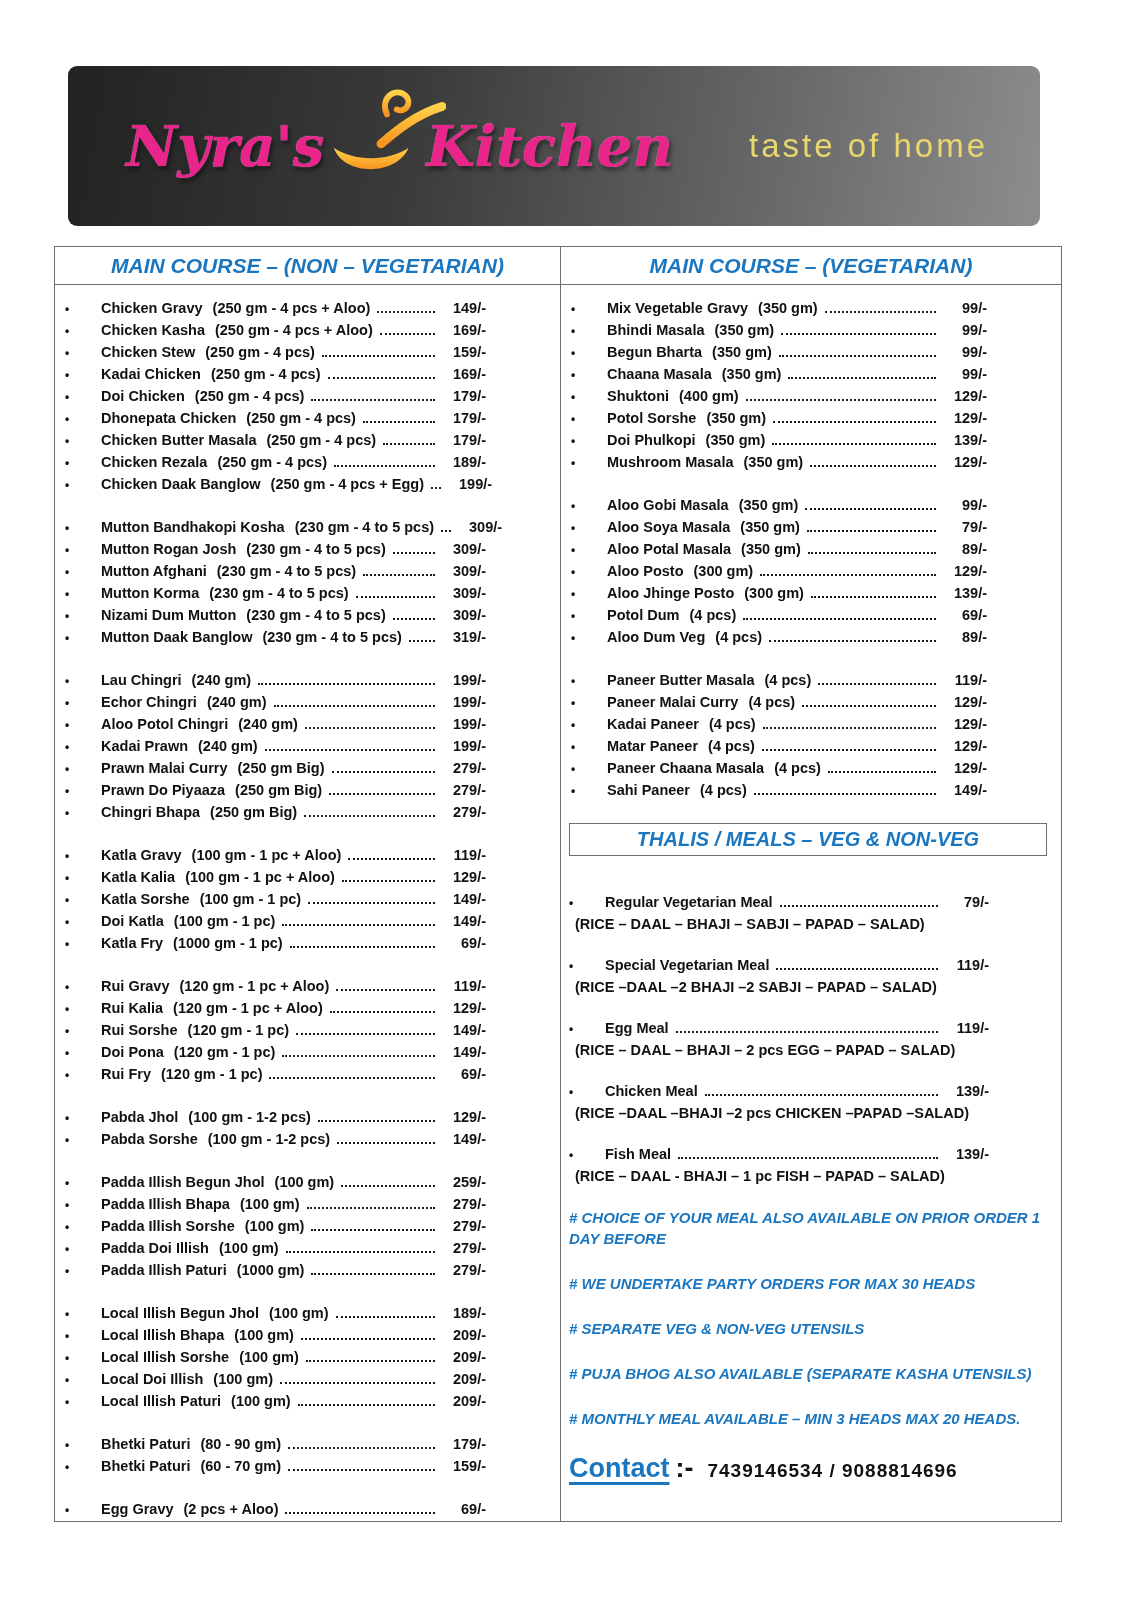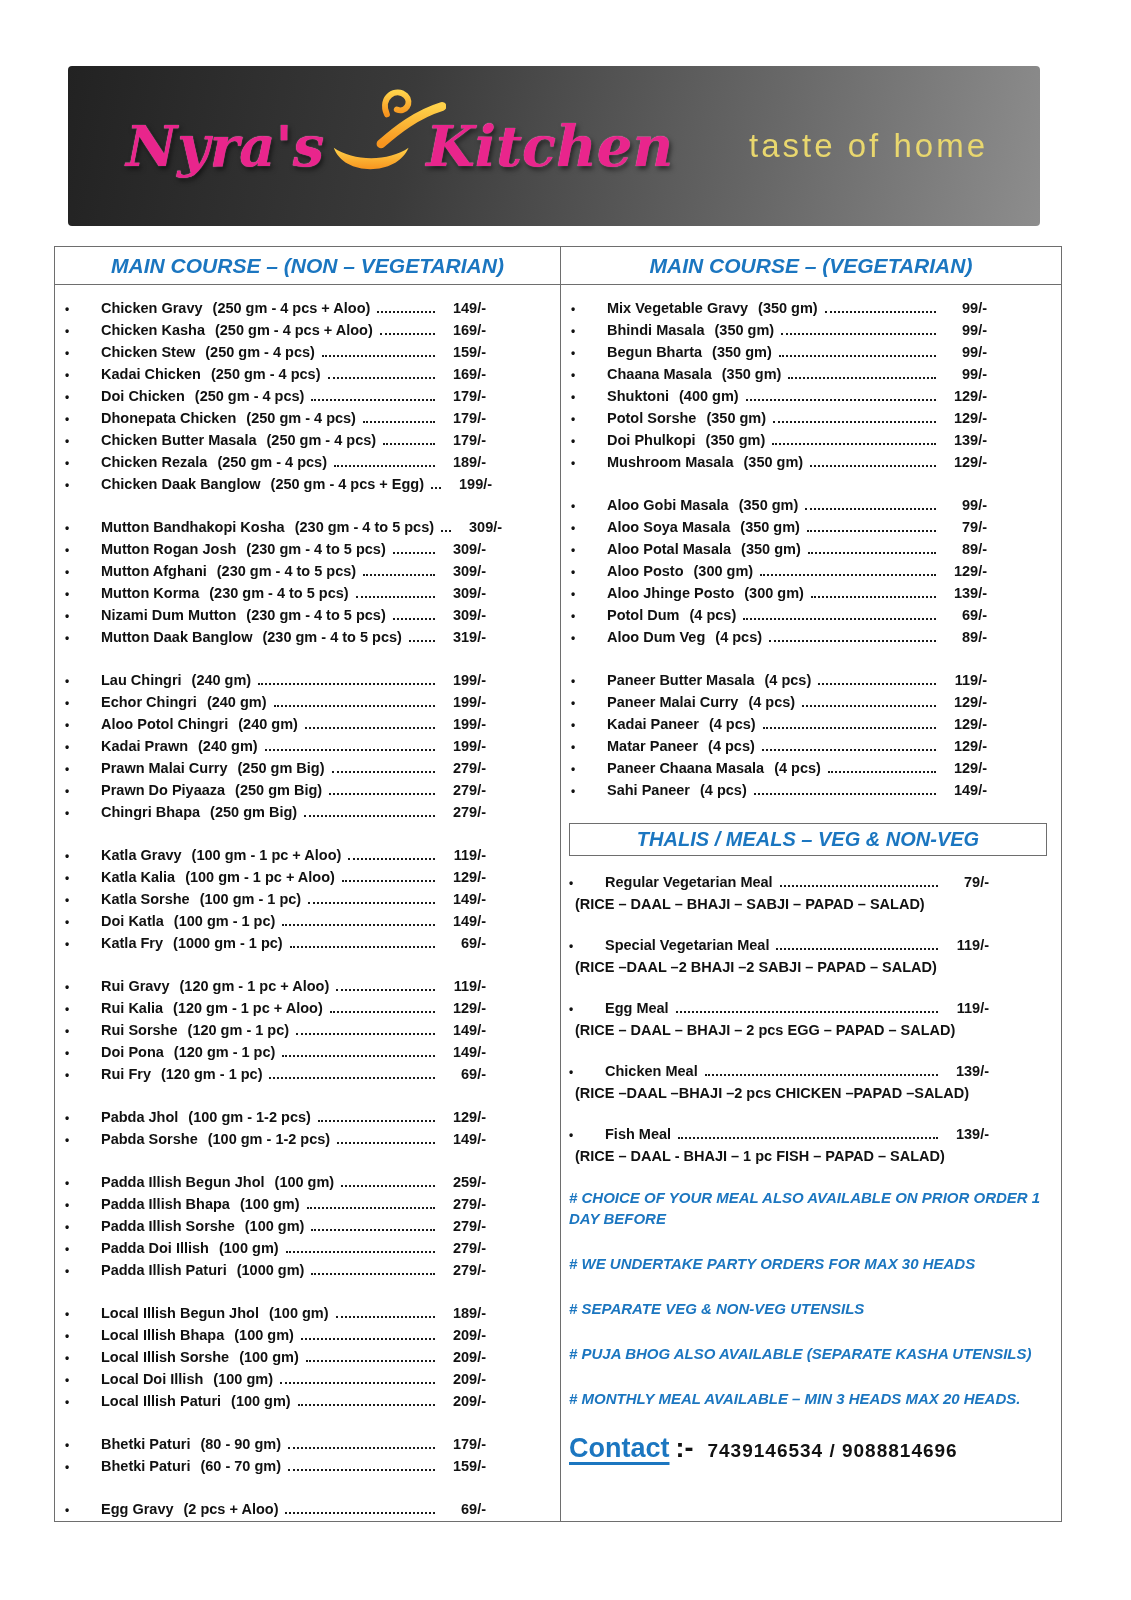--- a/index.html
+++ b/index.html
@@ -11,21 +11,21 @@
   }
   *{box-sizing:border-box;}
   html,body{margin:0;padding:0;}
   body{
     width:1131px;height:1600px;position:relative;background:#fff;
     font-family:"Liberation Sans",sans-serif;
   }
   
   .banner{
     position:absolute;left:68px;top:66px;width:972px;height:160px;
-    border-radius:4px;
+    border-radius:9px;
     background:linear-gradient(100deg,#222 0%,#3a3a3a 35%,#686868 72%,#8d8d8d 100%);
     display:flex;align-items:center;overflow:hidden;text-align:center;
   }
   .logo{position:relative;margin-left:58px;display:flex;align-items:center;}
   .brand{
     font-family:"DejaVu Serif",serif;font-style:italic;font-weight:bold;
     font-size:56px;color:var(--pink);line-height:1;
     text-shadow:2px 3px 5px rgba(0,0,0,.55), 0 0 1px #ffc9e5;
     z-index:2;
   }
@@ -52,21 +52,21 @@
     display:flex;align-items:baseline;line-height:21px;
     padding:0 74px 0 10px;font-weight:bold;font-size:14.5px;color:var(--ink);
   }
   .bullet{width:36px;flex:none;font-size:12px;}
   .iname{white-space:nowrap;}
   .qty{margin-left:10px;white-space:nowrap;}
   .leader{flex:1;border-bottom:2px dotted #1a1a1a;margin:0 5px 4px 7px;min-width:10px;}
   .price{flex:none;min-width:46px;text-align:right;white-space:nowrap;}
   
   .thalis-box{
-    margin:14px 14px 16px 8px;border:1.5px solid var(--line);height:33px;
+    margin:14px 14px 36px 8px;border:1.5px solid var(--line);height:33px;
     display:flex;align-items:center;justify-content:center;
     font-weight:bold;font-style:italic;font-size:20px;color:var(--accent);
   }
   .meal{margin-bottom:20px;padding-left:8px;}
   .meal-line{display:flex;align-items:baseline;line-height:21px;padding-right:72px;font-weight:bold;font-size:14.5px;color:var(--ink);}
   .meal-line .bullet{width:30px;}
   .meal-line .iname{margin-left:6px;}
   .meal-desc{font-weight:bold;font-size:14.5px;line-height:21px;color:var(--ink);padding-left:6px;white-space:nowrap;}
   
   .notes{}

